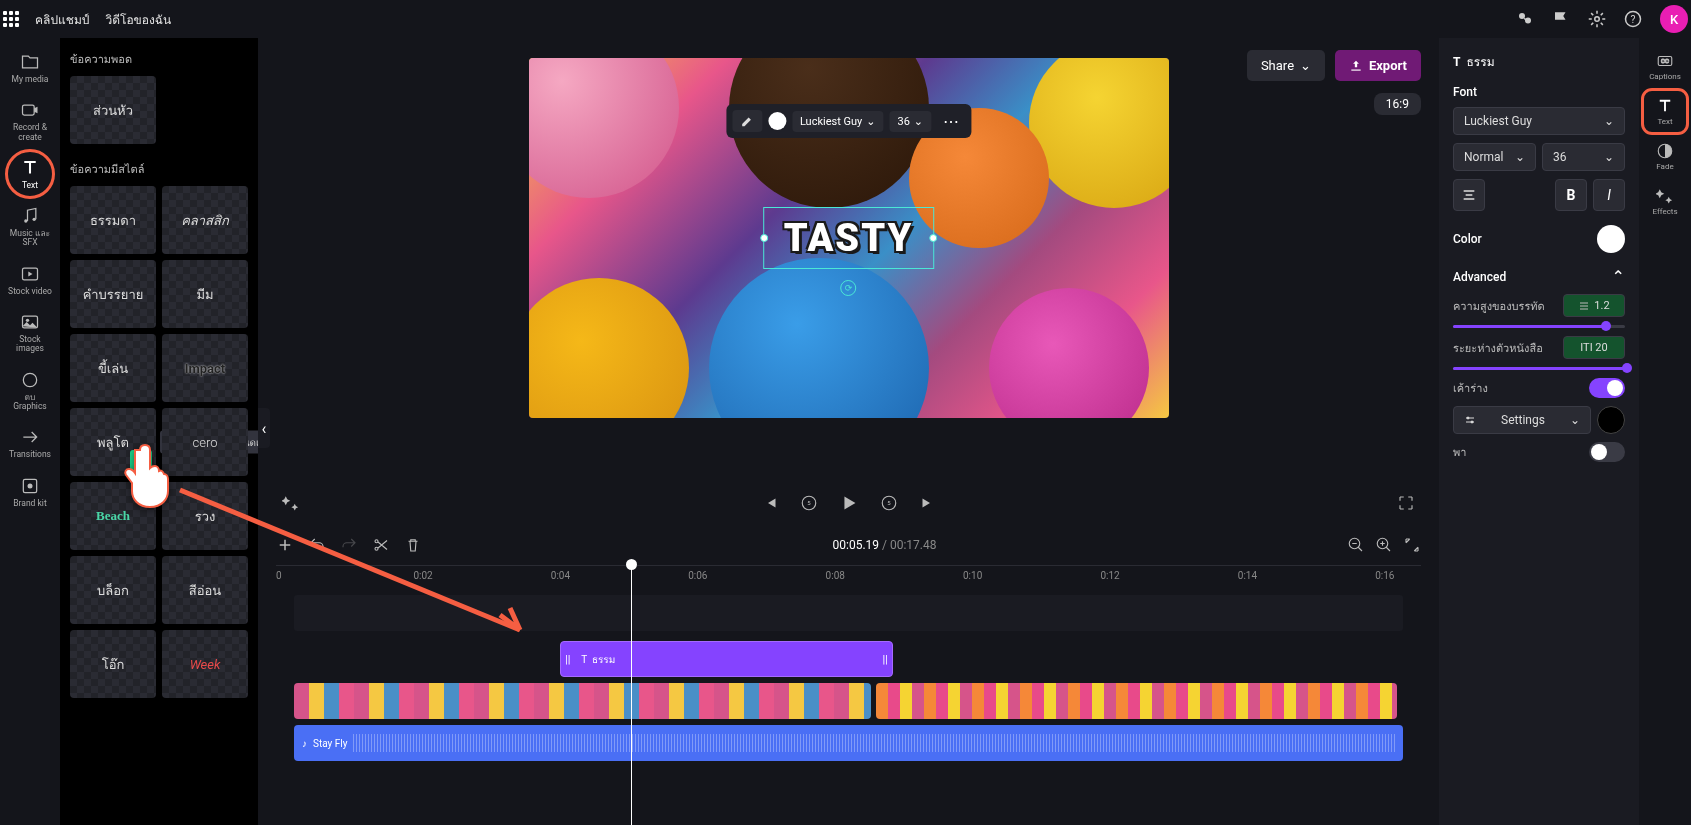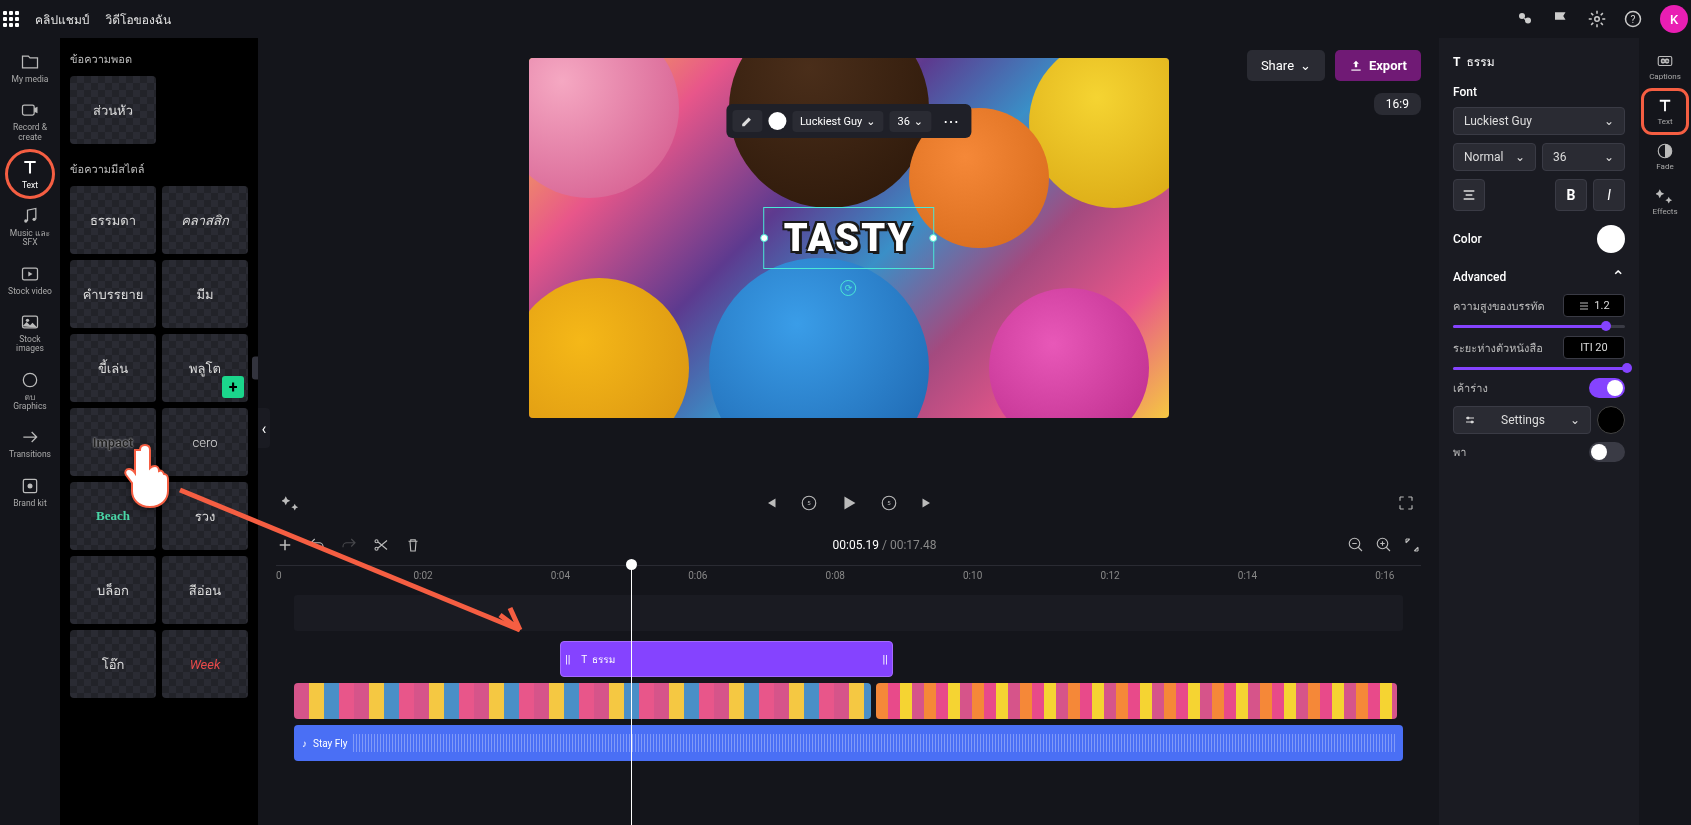--- a/index.html
+++ b/index.html
@@ -91,21 +91,21 @@
 .prop-title{font-size:12px;color:#fff;font-weight:500;display:flex;align-items:center;gap:6px}
 .prop-select{background:#2a2b33;border:1px solid #3a3b45;border-radius:4px;padding:6px 10px;font-size:12px;color:#ddd;display:flex;justify-content:space-between;align-items:center;cursor:pointer}
 .prop-row{display:flex;gap:6px}
 .prop-row .prop-select{flex:1}
 .prop-size{width:60px}
 .style-row{display:flex;gap:6px}
 .style-btn{width:32px;height:32px;background:#2a2b33;border:1px solid #3a3b45;border-radius:4px;display:flex;align-items:center;justify-content:center;cursor:pointer;font-size:14px}
 .color-swatch{width:28px;height:28px;border-radius:50%;background:#fff;cursor:pointer}
 .prop-header{display:flex;justify-content:space-between;align-items:center;cursor:pointer}
 .prop-field{display:flex;justify-content:space-between;align-items:center;font-size:11px;color:#bbb}
-.prop-input{width:62px;background:#000000;border:1px solid #3a3b45;border-radius:4px;padding:4px 6px;font-size:11px;color:#ddd;display:flex;align-items:center;justify-content:center;gap:4px}
+.prop-input{width:62px;background:#14532d;border:1px solid #3a3b45;border-radius:4px;padding:4px 6px;font-size:11px;color:#ddd;display:flex;align-items:center;justify-content:center;gap:4px}
 .slider{height:3px;background:#3a3b45;border-radius:2px;position:relative}
 .slider-fill{height:100%;background:#8543ff;border-radius:2px}
 .slider-thumb{width:10px;height:10px;background:#8543ff;border-radius:50%;position:absolute;top:-4px}
 .toggle{width:36px;height:20px;background:#8543ff;border-radius:10px;position:relative;cursor:pointer}
 .toggle.off{background:#3a3b45}
 .toggle-knob{width:16px;height:16px;background:#fff;border-radius:50%;position:absolute;top:2px;right:2px}
 .toggle.off .toggle-knob{left:2px;right:auto}
 .right-rail{width:52px;background:#14151b;display:flex;flex-direction:column;align-items:center;padding-top:8px;gap:4px}
 .right-rail-item{width:42px;display:flex;flex-direction:column;align-items:center;padding:6px 0;cursor:pointer;border-radius:6px}
 .right-rail-item.active{outline:3px solid #f55e42;border-radius:8px}
@@ -228,26 +228,26 @@
     <div class="tile-grid">
       <div class="tile">ส่วนหัว</div>
     </div>
     <div class="panel-heading">ข้อความมีสไตล์</div>
     <div class="tile-grid">
       <div class="tile">ธรรมดา</div>
       <div class="tile classic">คลาสสิก</div>
       <div class="tile">คำบรรยาย</div>
       <div class="tile">มีม</div>
       <div class="tile">ขี้เล่น</div>
+      <div class="tile impact">Impact</div>
       <div class="tile pluto">
           <span>พลูโต</span>
           <div class="add-badge">+</div>
           <div class="tooltip">เพิ่มลงในการกำหนดเวลา</div>
         </div>
-      <div class="tile impact">Impact</div>
       <div class="tile cero">cero</div>
       <div class="tile beach">Beach</div>
       <div class="tile">รวง</div>
       <div class="tile">บล็อก</div>
       <div class="tile">สีอ่อน</div>
       <div class="tile">โอ๊ก</div>
       <div class="tile week">Week</div>
     </div>
   </div>
 

